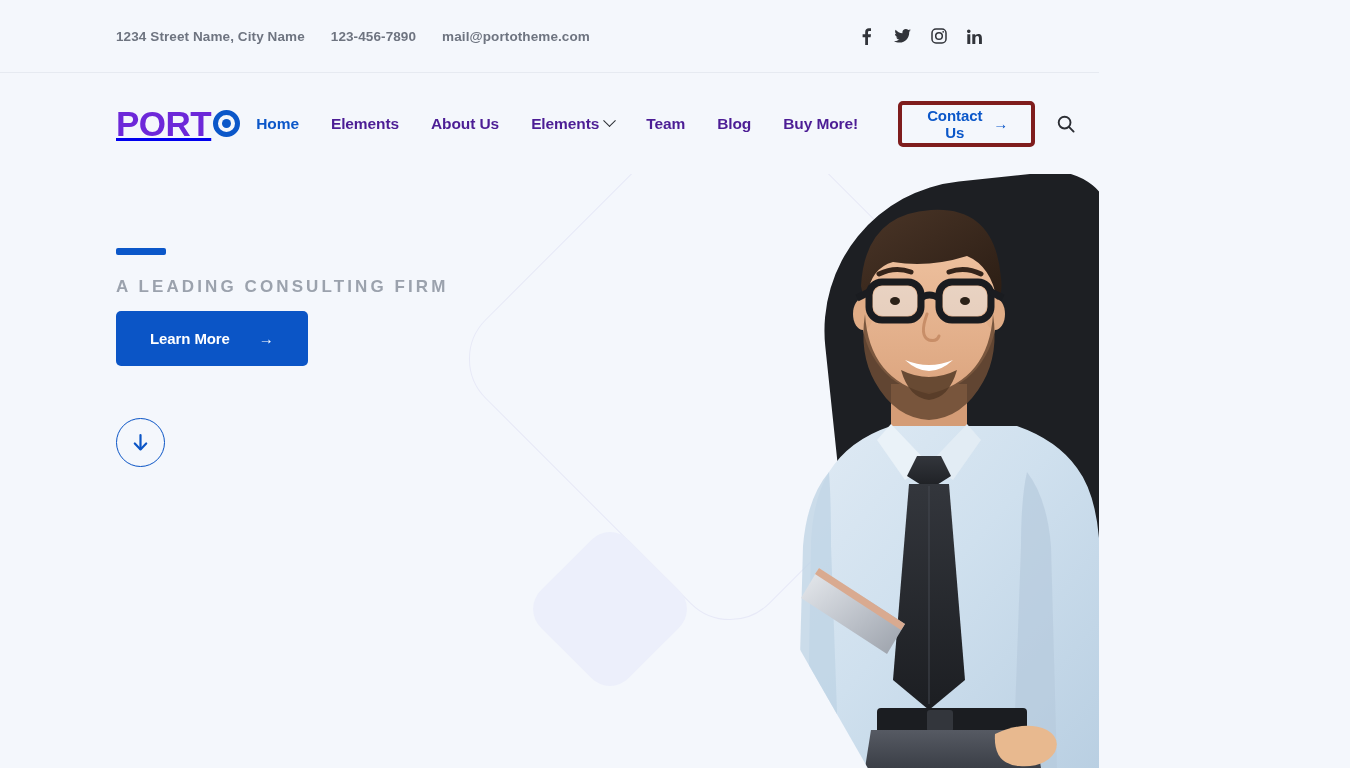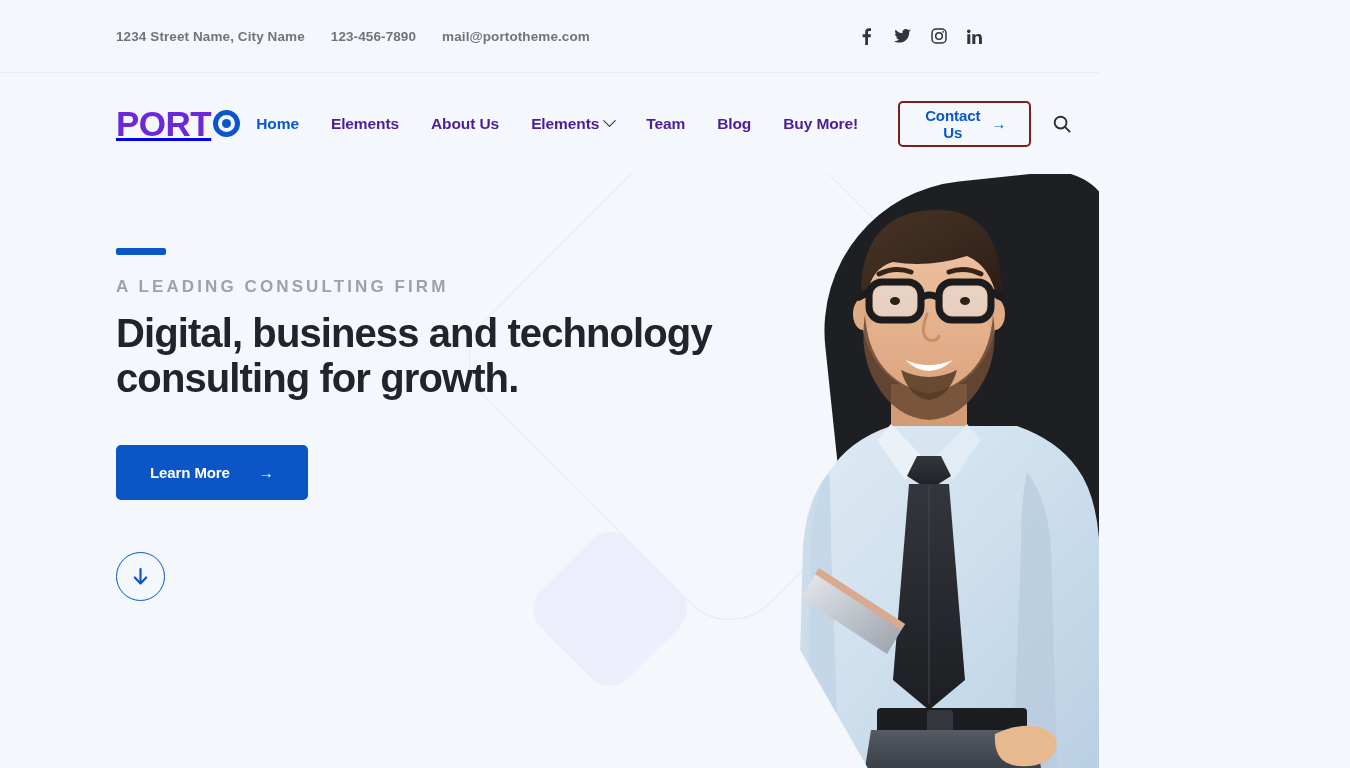--- a/index.html
+++ b/index.html
@@ -134,21 +134,21 @@
     height: 9px;
     border-right: 1.4px solid #2b2e34;
     border-bottom: 1.4px solid #2b2e34;
     transform: rotate(45deg) translate(-2px, -2px);
   }
 
   .contact-btn {
     margin-left: 24px;
     height: 46px;
     padding: 0 23px;
-    border: 2px solid #7f1d1d;
+    border: 4px solid #7f1d1d;
     border-radius: 5px;
     background: transparent;
     color: #0b57c9;
     font-size: 15px;
     font-weight: 700;
     display: flex;
     align-items: center;
     gap: 9px;
     cursor: pointer;
     font-family: "Liberation Sans", sans-serif;
@@ -498,24 +498,20 @@
         <path d="M60 394 l86 56 l-18 30 l-86 -56 z" fill="url(#lapG)"></path>
         <path d="M60 394 l86 56 l-4 6 l-86 -56 z" fill="#d9aa90"></path>
 
         <path d="M236 560 q30 -14 52 -4 q14 8 8 22 q-10 16 -36 14 q-26 -2 -24 -32z" fill="#e8b98f"></path>
       </svg>
     </div>
 
     <div class="hero-content">
       <div class="accent-bar"></div>
       <div class="eyebrow">A LEADING CONSULTING FIRM</div>
-      <h1 class="headline">
-        <span class="headline-line">Digital, business and technology</span>
-        <span class="headline-line">consulting for growth.</span>
-      </h1>
       <button class="learn-btn">
         <span>Learn More</span>
         <span class="arrow-r">→</span>
       </button>
       <div class="scroll-down">
         <svg width="17" height="19" viewBox="0 0 17 19" fill="none" stroke="currentColor" stroke-width="2.2" stroke-linecap="round" stroke-linejoin="round">
           <line x1="8.5" y1="2" x2="8.5" y2="16"></line>
           <polyline points="2.8,10.5 8.5,16.4 14.2,10.5"></polyline>
         </svg>
       </div>

